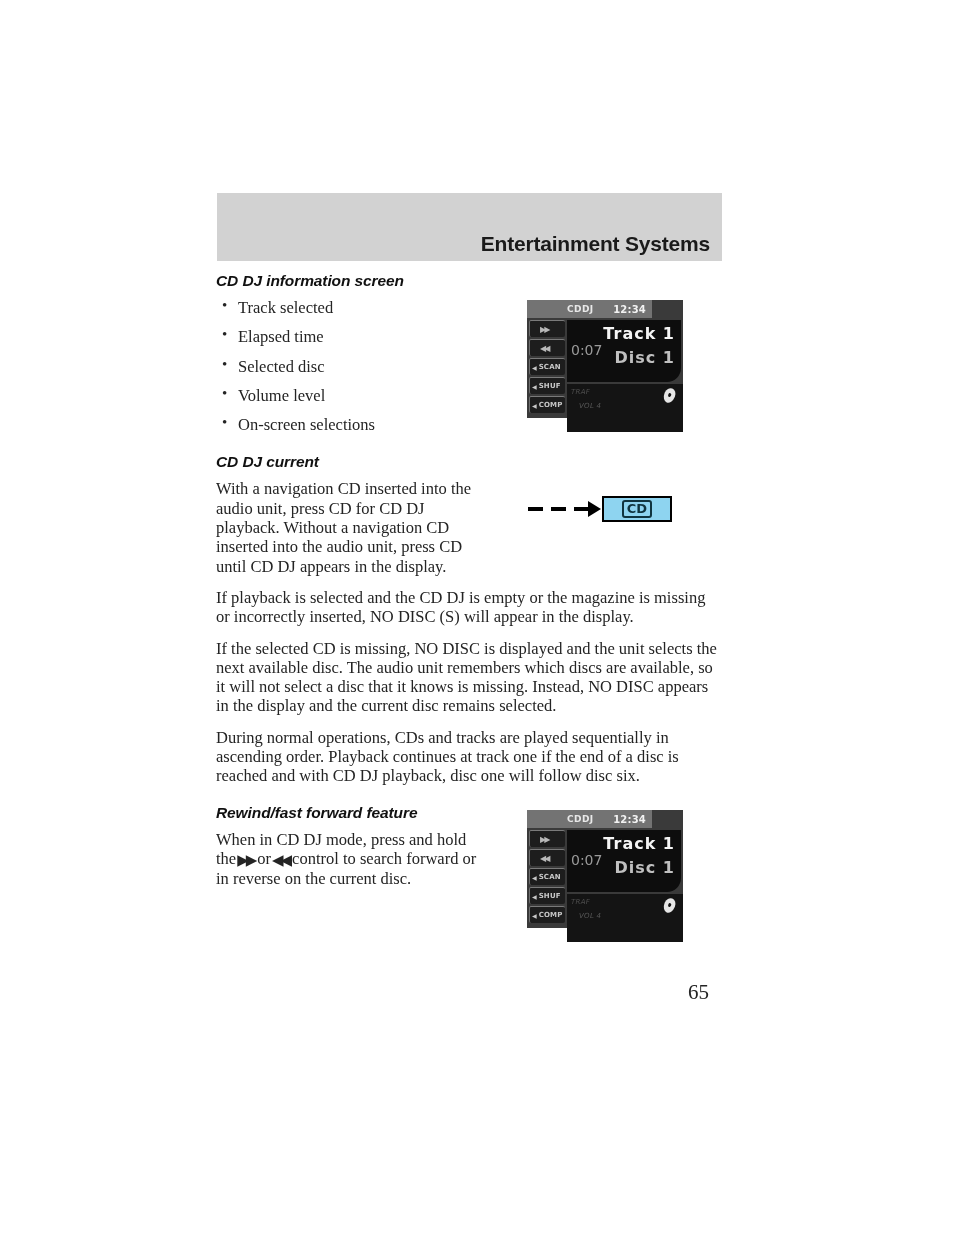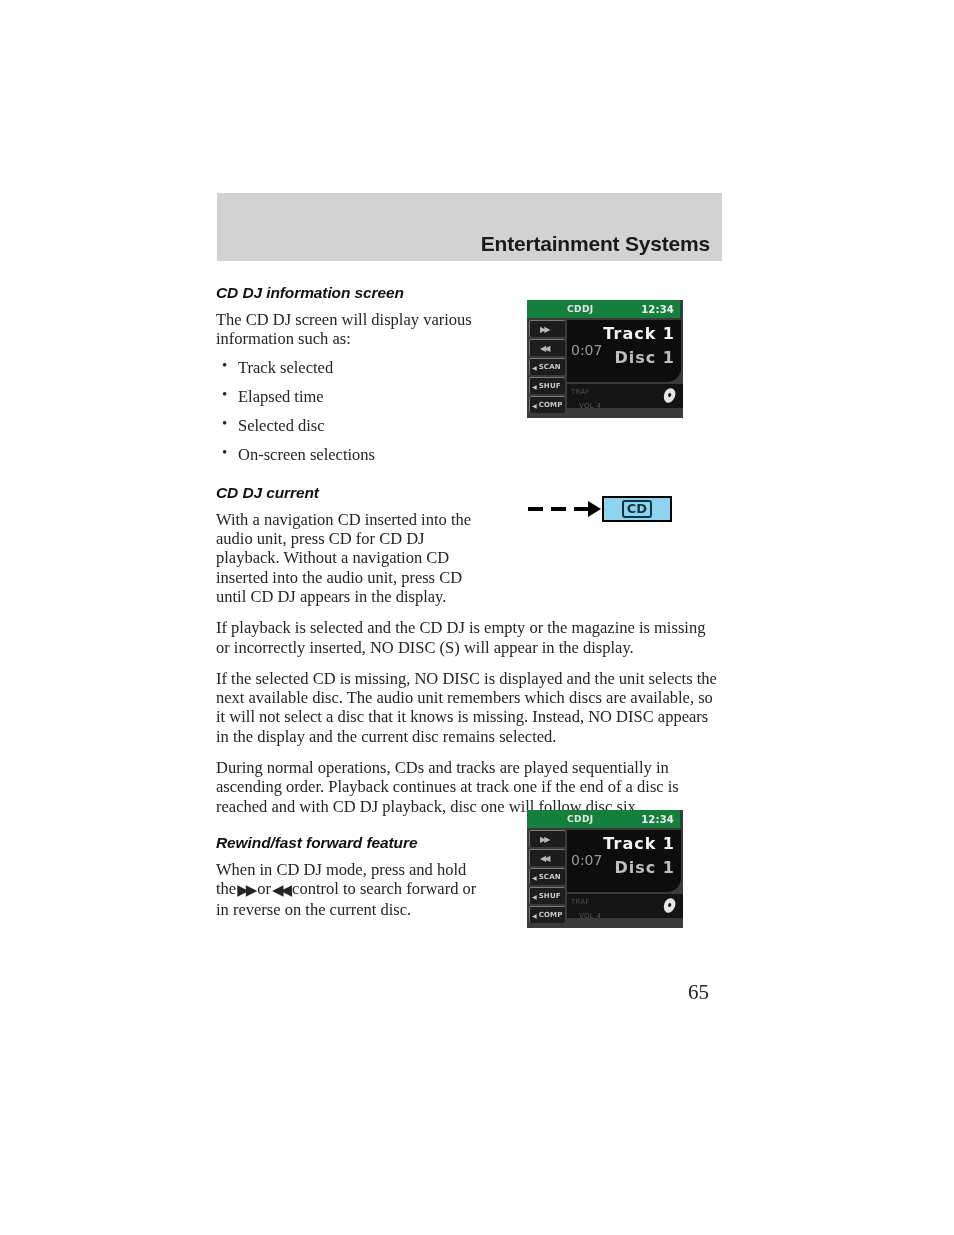--- a/index.html
+++ b/index.html
@@ -44,21 +44,21 @@
     left: 216px;
     top: 272px;
     width: 506px;
   }
 
   h2.section-heading {
     font-family: "Liberation Sans", "DejaVu Sans", sans-serif;
     font-style: italic;
     font-weight: bold;
     font-size: 15.5px;
-    margin: 12px 0 8px 0;
+    margin: 0 0 8px 0;
     color: #111;
     letter-spacing: -0.1px;
   }
 
   p.body-text {
     font-size: 16.5px;
     line-height: 1.17;
     margin: 0 0 12px 0;
     color: #242424;
   }
@@ -102,22 +102,22 @@
     height: 118px;
     background: #3a3a3a;
     box-sizing: border-box;
   }
   .display-unit.first { left: 527px; top: 300px; }
   .display-unit.second { left: 527px; top: 810px; }
 
   .du-topbar {
     position: absolute;
     left: 0; top: 0;
-    width: 153px; height: 18px;
-    background: #15803d;
+    width: 125px; height: 18px;
+    background: #737373;
     display: flex;
     align-items: center;
     box-sizing: border-box;
     padding-left: 20px;
   }
   .du-mode {
     position: absolute;
     left: 40px;
     font-family: "DejaVu Sans", sans-serif;
     font-weight: bold;
@@ -211,22 +211,23 @@
     font-weight: bold;
     color: #c0c0c0;
     letter-spacing: 1px;
   }
 
   .du-lower {
     position: absolute;
     left: 40px;
     top: 84px;
     width: 116px;
-    height: 24px;
+    height: 48px;
     background: #141414;
+    font-style: italic;
   }
   .du-traf {
     position: absolute;
     left: 4px;
     top: 4px;
     font-family: "DejaVu Sans", sans-serif;
     font-size: 7px;
     color: #4e4e4e;
     letter-spacing: 0.3px;
   }
@@ -323,26 +324,26 @@
 </head>
 <body>
 
 <div class="header-band">
   <div class="header-title">Entertainment Systems</div>
 </div>
 
 <div class="content">
 
   <h2 class="section-heading">CD DJ information screen</h2>
-  <p class="body-text narrow tight">The CD DJ screen will display various information such as:</p>
 
   <ul class="bullets">
     <li>Track selected</li>
     <li>Elapsed time</li>
     <li>Selected disc</li>
+    <li>Volume level</li>
     <li>On-screen selections</li>
   </ul>
 
   <h2 class="section-heading" style="margin-top:19px;">CD DJ current</h2>
   <p class="body-text narrow">With a navigation CD inserted into the audio unit, press CD for CD DJ playback. Without a navigation CD inserted into the audio unit, press CD until CD DJ appears in the display.</p>
   <p class="body-text">If playback is selected and the CD DJ is empty or the magazine is missing or incorrectly inserted, NO DISC (S) will appear in the display.</p>
   <p class="body-text">If the selected CD is missing, NO DISC is displayed and the unit selects the next available disc. The audio unit remembers which discs are available, so it will not select a disc that it knows is missing. Instead, NO DISC appears in the display and the current disc remains selected.</p>
   <p class="body-text">During normal operations, CDs and tracks are played sequentially in ascending order. Playback continues at track one if the end of a disc is reached and with CD DJ playback, disc one will follow disc six.</p>
 
   <h2 class="section-heading" style="margin-top:18px;">Rewind/fast forward feature</h2>

